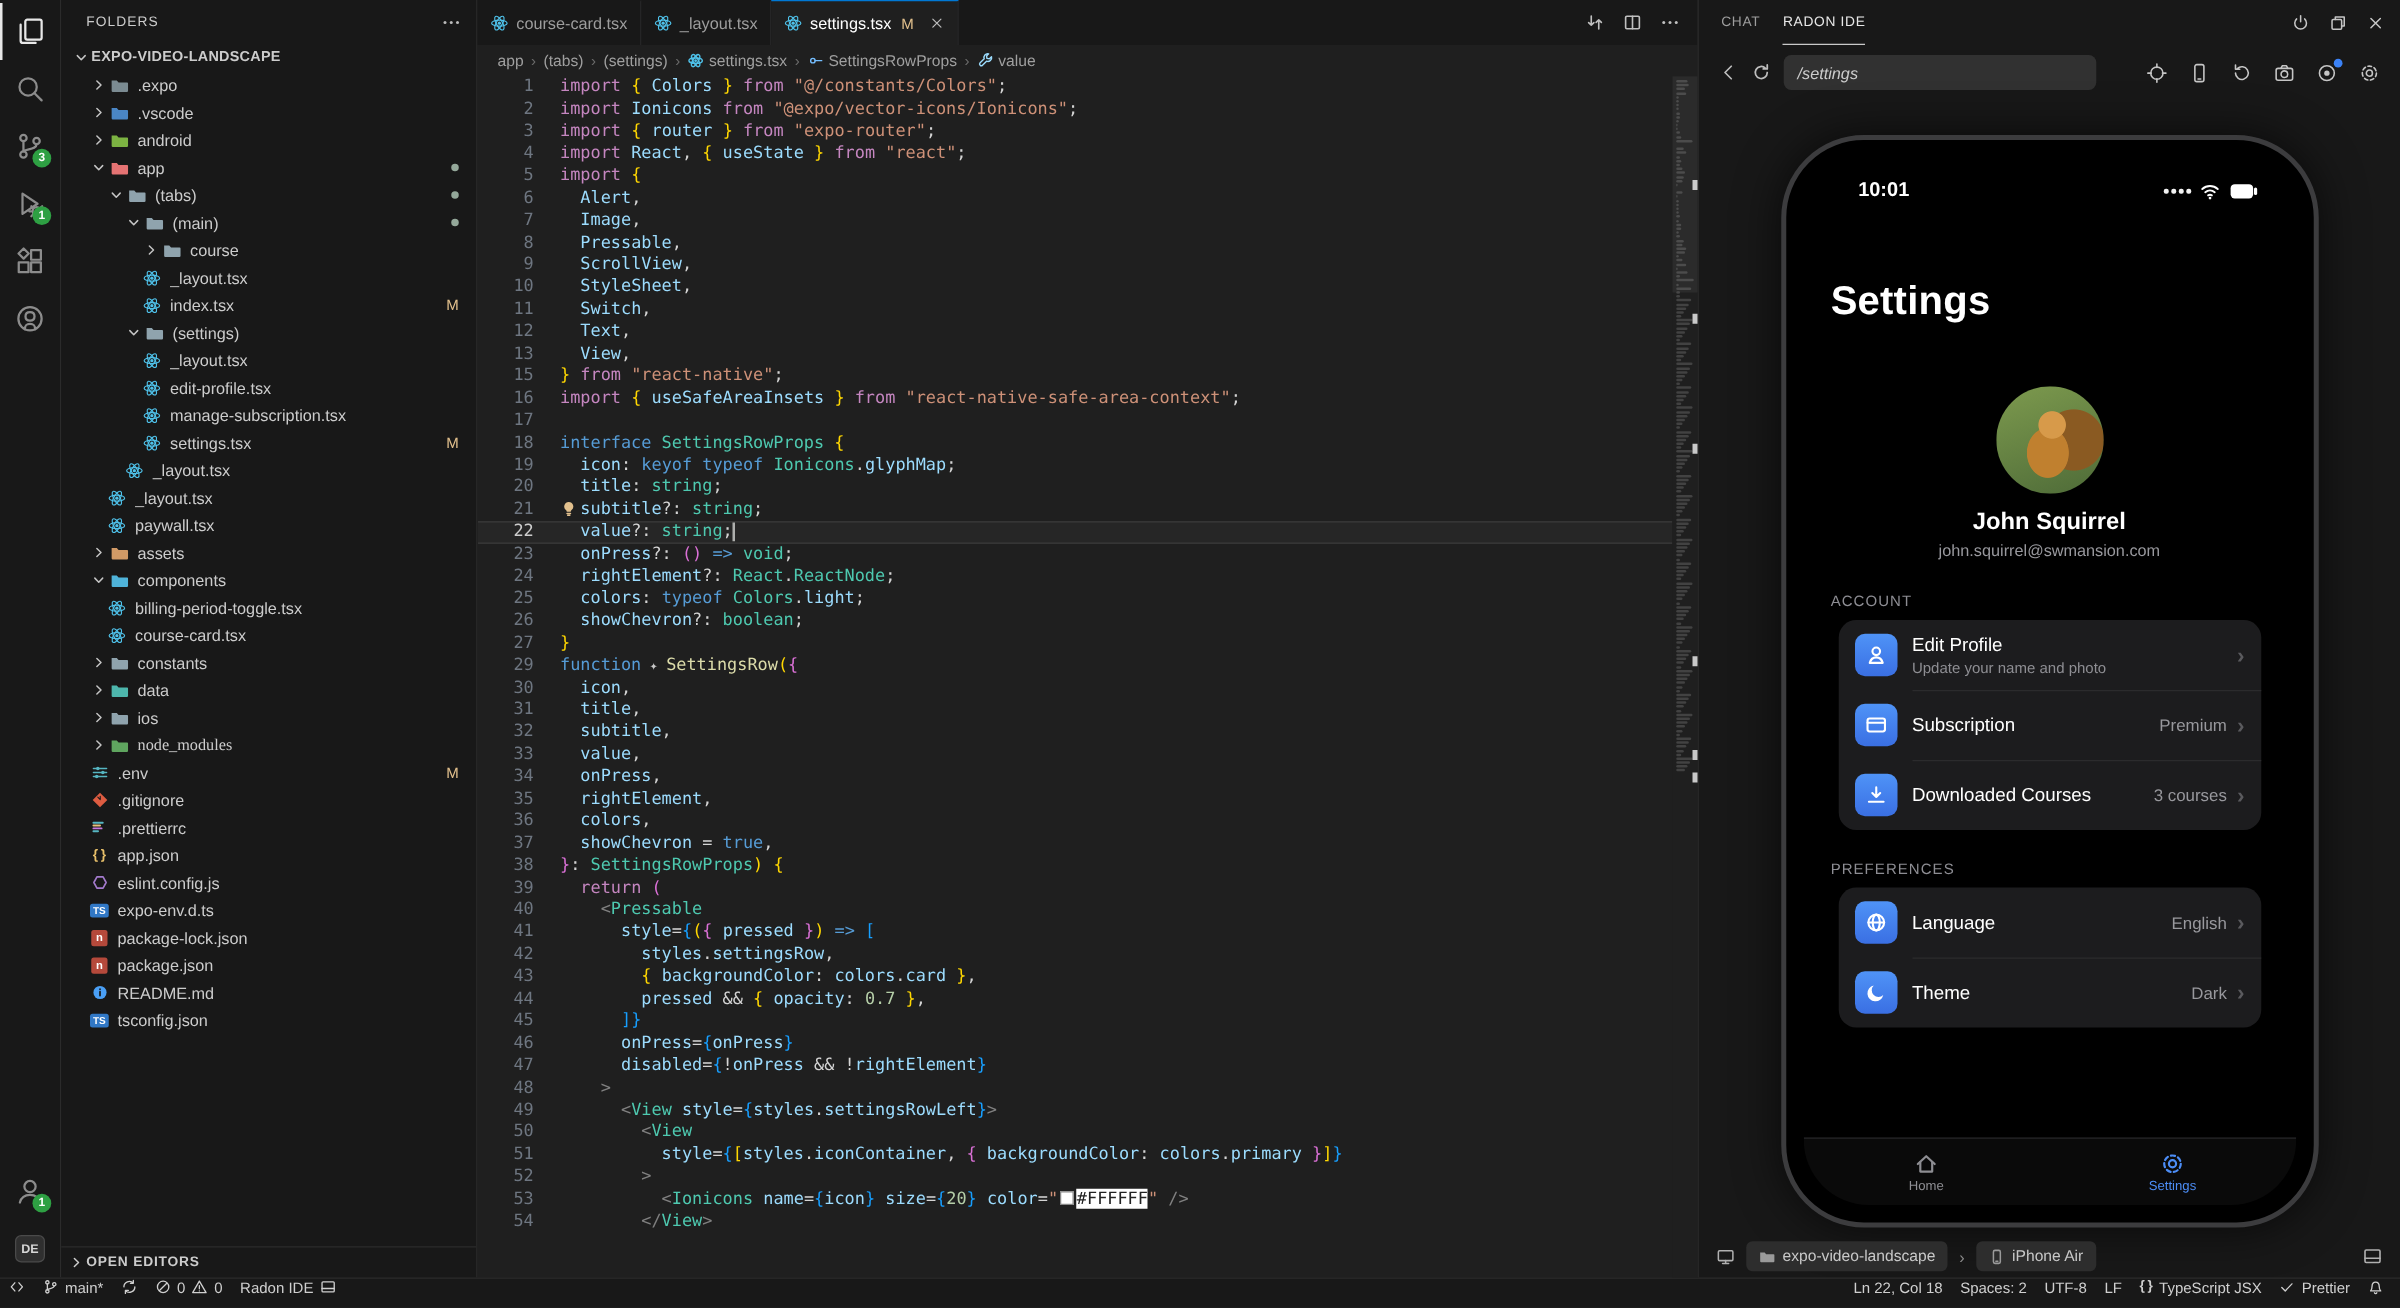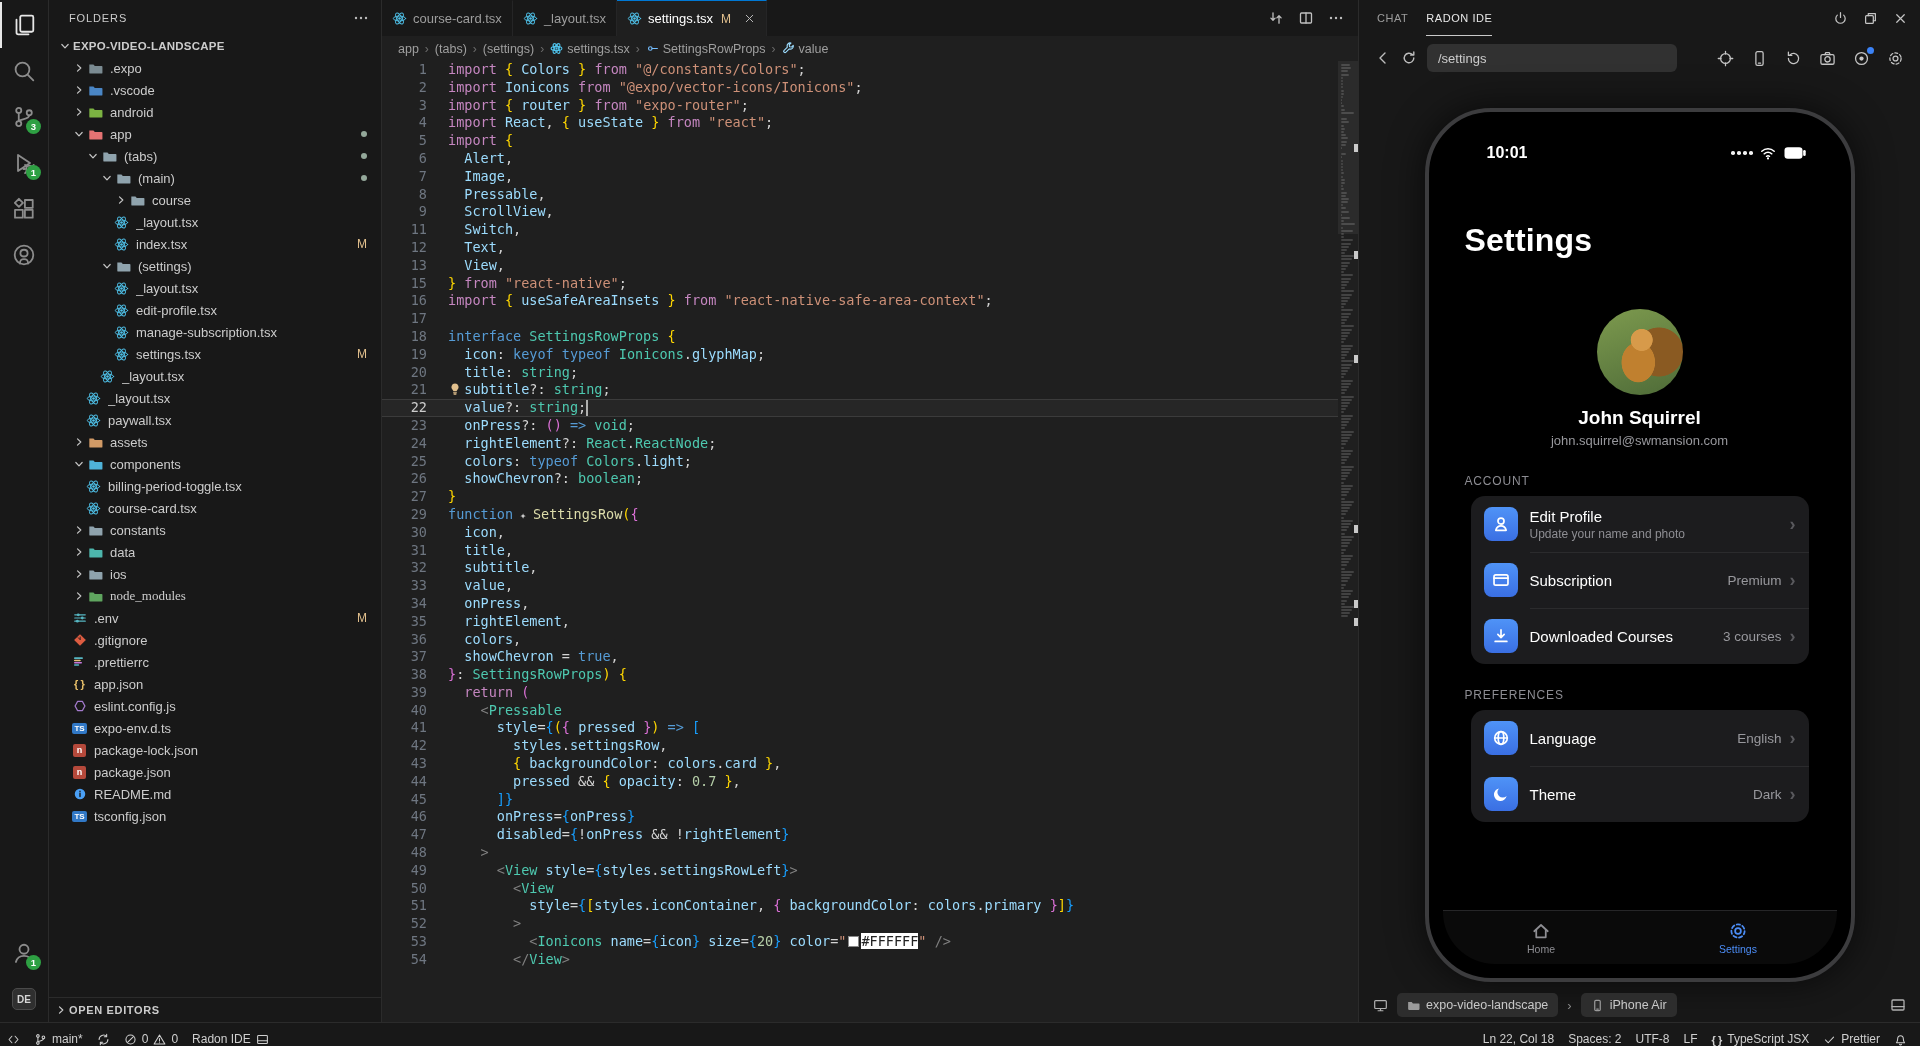--- a/index.html
+++ b/index.html
@@ -67,21 +67,21 @@
 .mm-line{height:2px;margin:0 3px 1.2px 3px;background:#424242;border-radius:1px;}
 .mm-mark{position:absolute;right:0;width:4px;height:8px;background:#e8e8e8;opacity:.85;}
 
 
 .rpanel{width:562px;background:#181818;border-left:1px solid #2b2b2b;display:flex;flex-direction:column;flex:none;}
 .rp-header{height:36px;flex:none;display:flex;align-items:stretch;padding:0 12px 0 18px;}
 .rp-tab{display:flex;align-items:center;margin-right:18px;font-size:11px;letter-spacing:.05em;color:#9d9d9d;border-bottom:1px solid transparent;cursor:pointer;}
 .rp-tab.active{color:#e7e7e7;border-bottom-color:#c9c9c9;}
 .rp-controls{margin-left:auto;display:flex;align-items:center;gap:15px;color:#c5c5c5;}
 .rp-controls>span{cursor:pointer;display:flex;}
-.rtoolbar{height:44px;flex:none;display:flex;align-items:center;gap:10px;padding:0 16px;color:#c5c5c5;}
+.rtoolbar{height:44px;flex:none;display:flex;align-items:center;gap:10px;padding:0 16px;color:#c5c5c5;font-style:italic;}
 .rtoolbar .nav{cursor:pointer;display:flex;color:#bdbdbd;}
 .url{width:250px;height:28px;background:#313131;border-radius:6px;display:flex;align-items:center;padding:0 11px;color:#cccccc;font-size:13px;cursor:text;}
 .rt-icons{margin-left:auto;display:flex;align-items:center;gap:17px;}
 .rt-icons>span{cursor:pointer;display:flex;position:relative;}
 .upd-dot{position:absolute;top:-3px;right:-4px;width:7px;height:7px;border-radius:50%;background:#3b82f6;}
 
 .phone-area{flex:1;min-height:0;display:flex;justify-content:center;}
 .phone{width:430px;height:874px;margin-top:28px;background:#000;border:4px solid #3c3c3e;border-radius:66px;padding:14px;box-shadow:0 0 36px rgba(0,0,0,.65);flex:none;}
 .screen{width:100%;height:100%;background:#000;border-radius:52px;overflow:hidden;position:relative;color:#fff;}
 .p-status{display:flex;align-items:center;justify-content:space-between;padding:14px 30px 0 44px;height:40px;}
@@ -115,21 +115,21 @@
 .p-tabitem{flex:1;display:flex;flex-direction:column;align-items:center;justify-content:center;gap:2px;color:#8e8e93;font-size:10.5px;cursor:pointer;}
 .p-tabitem.active{color:#4c8df6;}
 
 .devicebar{height:34px;flex:none;display:flex;align-items:center;gap:9px;padding:0 14px;color:#b0b0b0;}
 .chip{height:24px;background:#2d2d2d;border-radius:5px;display:flex;align-items:center;gap:6px;padding:0 10px;font-size:12.5px;color:#c8c8c8;cursor:pointer;}
 .db-sep{color:#8a8a8a;font-size:13px;}
 .db-right{margin-left:auto;display:flex;color:#b0b0b0;cursor:pointer;}
 
 
 .statusbar{height:24px;flex:none;background:#181818;border-top:1px solid #2b2b2b;display:flex;align-items:center;font-size:12px;color:#cfcfcf;}
-.sb-item{display:flex;align-items:flex-end;gap:5px;padding:0 7px;height:100%;cursor:pointer;white-space:nowrap;}
+.sb-item{display:flex;align-items:flex-start;gap:5px;padding:0 7px;height:100%;cursor:pointer;white-space:nowrap;}
 .sb-right{margin-left:auto;display:flex;height:100%;padding-right:6px;}
 </style>
 </head>
 <body>
 
 <div class="app">
   <div class="main">
 
     <div class="activitybar" id="activitybar">
         <div class="ab-item active">
@@ -776,20 +776,21 @@
         <div class="code" id="code">
             <div class="code-line"><span class="gutter">1</span><span class="ltext"><span class="c-k">import </span><span class="c-y">{</span><span class="c-p"> </span><span class="c-v">Colors</span><span class="c-p"> </span><span class="c-y">}</span><span class="c-k"> from </span><span class="c-s">"@/constants/Colors"</span><span class="c-p">;</span></span></div>
             <div class="code-line"><span class="gutter">2</span><span class="ltext"><span class="c-k">import </span><span class="c-v">Ionicons</span><span class="c-k"> from </span><span class="c-s">"@expo/vector-icons/Ionicons"</span><span class="c-p">;</span></span></div>
             <div class="code-line"><span class="gutter">3</span><span class="ltext"><span class="c-k">import </span><span class="c-y">{</span><span class="c-p"> </span><span class="c-v">router</span><span class="c-p"> </span><span class="c-y">}</span><span class="c-k"> from </span><span class="c-s">"expo-router"</span><span class="c-p">;</span></span></div>
             <div class="code-line"><span class="gutter">4</span><span class="ltext"><span class="c-k">import </span><span class="c-v">React</span><span class="c-p">, </span><span class="c-y">{</span><span class="c-p"> </span><span class="c-v">useState</span><span class="c-p"> </span><span class="c-y">}</span><span class="c-k"> from </span><span class="c-s">"react"</span><span class="c-p">;</span></span></div>
             <div class="code-line"><span class="gutter">5</span><span class="ltext"><span class="c-k">import </span><span class="c-y">{</span></span></div>
             <div class="code-line"><span class="gutter">6</span><span class="ltext"><span class="c-p">  </span><span class="c-v">Alert</span><span class="c-p">,</span></span></div>
             <div class="code-line"><span class="gutter">7</span><span class="ltext"><span class="c-p">  </span><span class="c-v">Image</span><span class="c-p">,</span></span></div>
             <div class="code-line"><span class="gutter">8</span><span class="ltext"><span class="c-p">  </span><span class="c-v">Pressable</span><span class="c-p">,</span></span></div>
             <div class="code-line"><span class="gutter">9</span><span class="ltext"><span class="c-p">  </span><span class="c-v">ScrollView</span><span class="c-p">,</span></span></div>
+            <div class="code-line"><span class="gutter">10</span><span class="ltext"><span class="c-p">  </span><span class="c-v">StyleSheet</span><span class="c-p">,</span></span></div>
             <div class="code-line"><span class="gutter">11</span><span class="ltext"><span class="c-p">  </span><span class="c-v">Switch</span><span class="c-p">,</span></span></div>
             <div class="code-line"><span class="gutter">12</span><span class="ltext"><span class="c-p">  </span><span class="c-v">Text</span><span class="c-p">,</span></span></div>
             <div class="code-line"><span class="gutter">13</span><span class="ltext"><span class="c-p">  </span><span class="c-v">View</span><span class="c-p">,</span></span></div>
             <div class="code-line"><span class="gutter">15</span><span class="ltext"><span class="c-y">}</span><span class="c-k"> from </span><span class="c-s">"react-native"</span><span class="c-p">;</span></span></div>
             <div class="code-line"><span class="gutter">16</span><span class="ltext"><span class="c-k">import </span><span class="c-y">{</span><span class="c-p"> </span><span class="c-v">useSafeAreaInsets</span><span class="c-p"> </span><span class="c-y">}</span><span class="c-k"> from </span><span class="c-s">"react-native-safe-area-context"</span><span class="c-p">;</span></span></div>
             <div class="code-line"><span class="gutter">17</span><span class="ltext"></span></div>
             <div class="code-line"><span class="gutter">18</span><span class="ltext"><span class="c-b">interface </span><span class="c-t">SettingsRowProps</span><span class="c-p"> </span><span class="c-y">{</span></span></div>
             <div class="code-line"><span class="gutter">19</span><span class="ltext"><span class="c-p">  </span><span class="c-v">icon</span><span class="c-p">: </span><span class="c-b">keyof</span><span class="c-p"> </span><span class="c-b">typeof</span><span class="c-p"> </span><span class="c-t">Ionicons</span><span class="c-p">.</span><span class="c-v">glyphMap</span><span class="c-p">;</span></span></div>
             <div class="code-line"><span class="gutter">20</span><span class="ltext"><span class="c-p">  </span><span class="c-v">title</span><span class="c-p">: </span><span class="c-t">string</span><span class="c-p">;</span></span></div>
             <div class="code-line"><span class="gutter">21</span><span class="ltext"><span class="c-p">  </span><span class="c-v">subtitle</span><span class="c-p">?: </span><span class="c-t">string</span><span class="c-p">;</span><span class="bulb"><svg class="" width="14" height="14" viewBox="0 0 16 16" fill="none" stroke="currentColor" stroke-width="1.3" stroke-linecap="round" stroke-linejoin="round">

